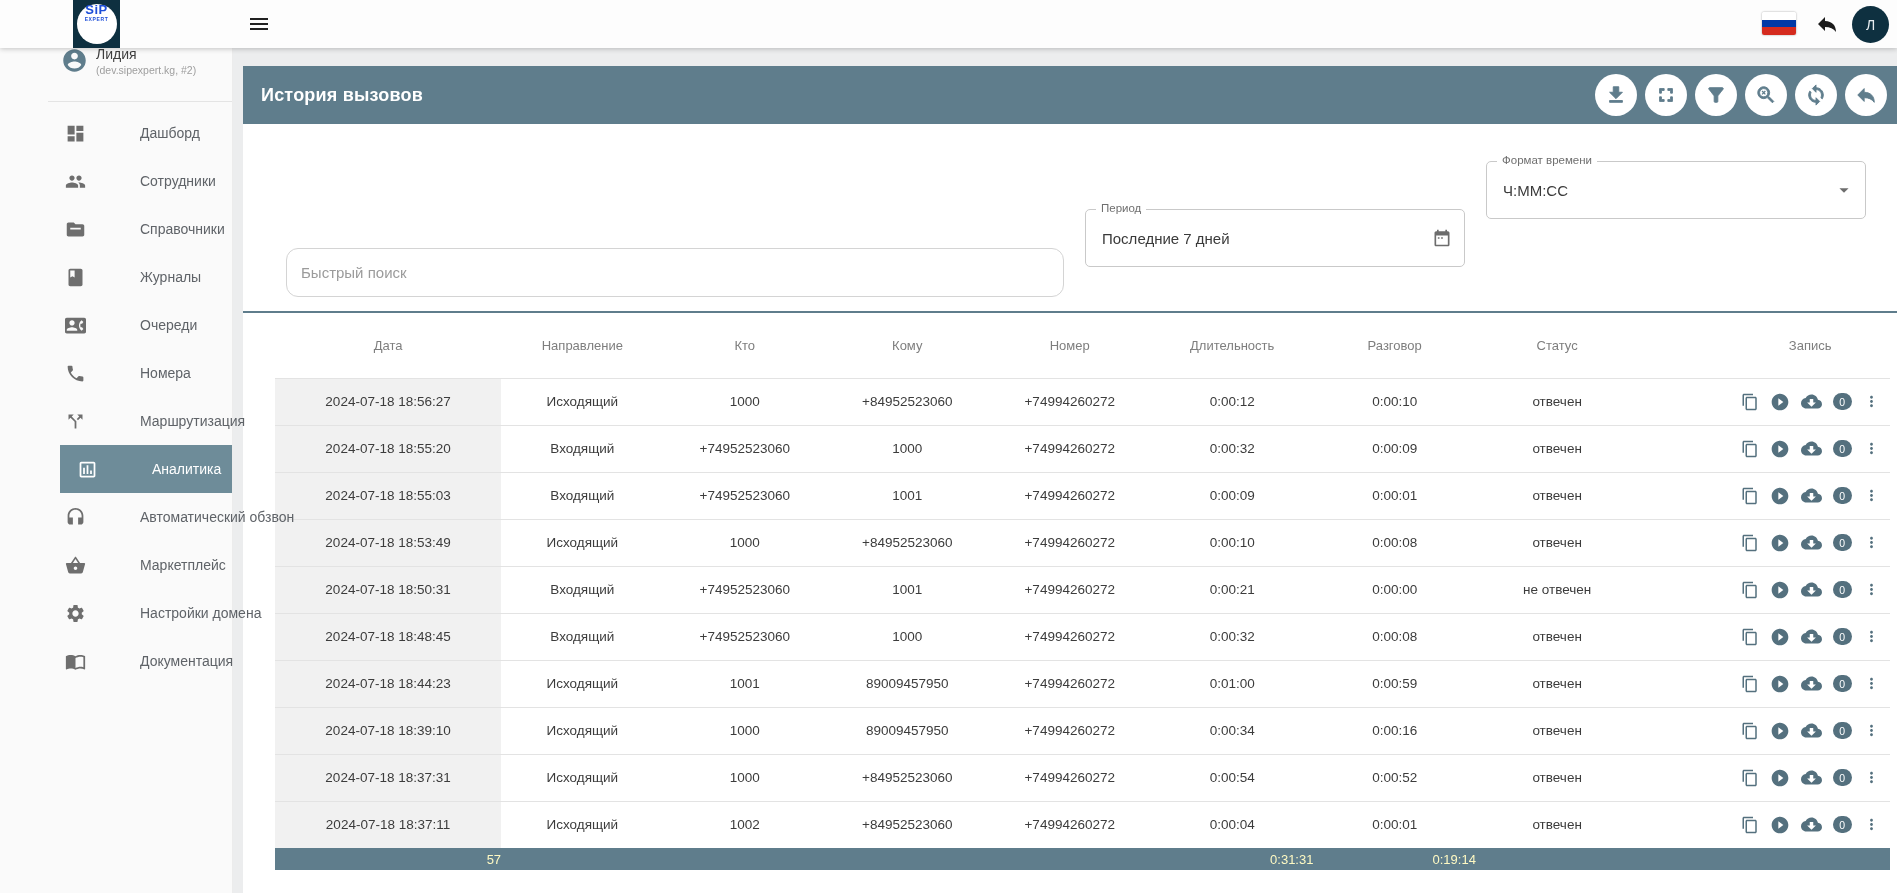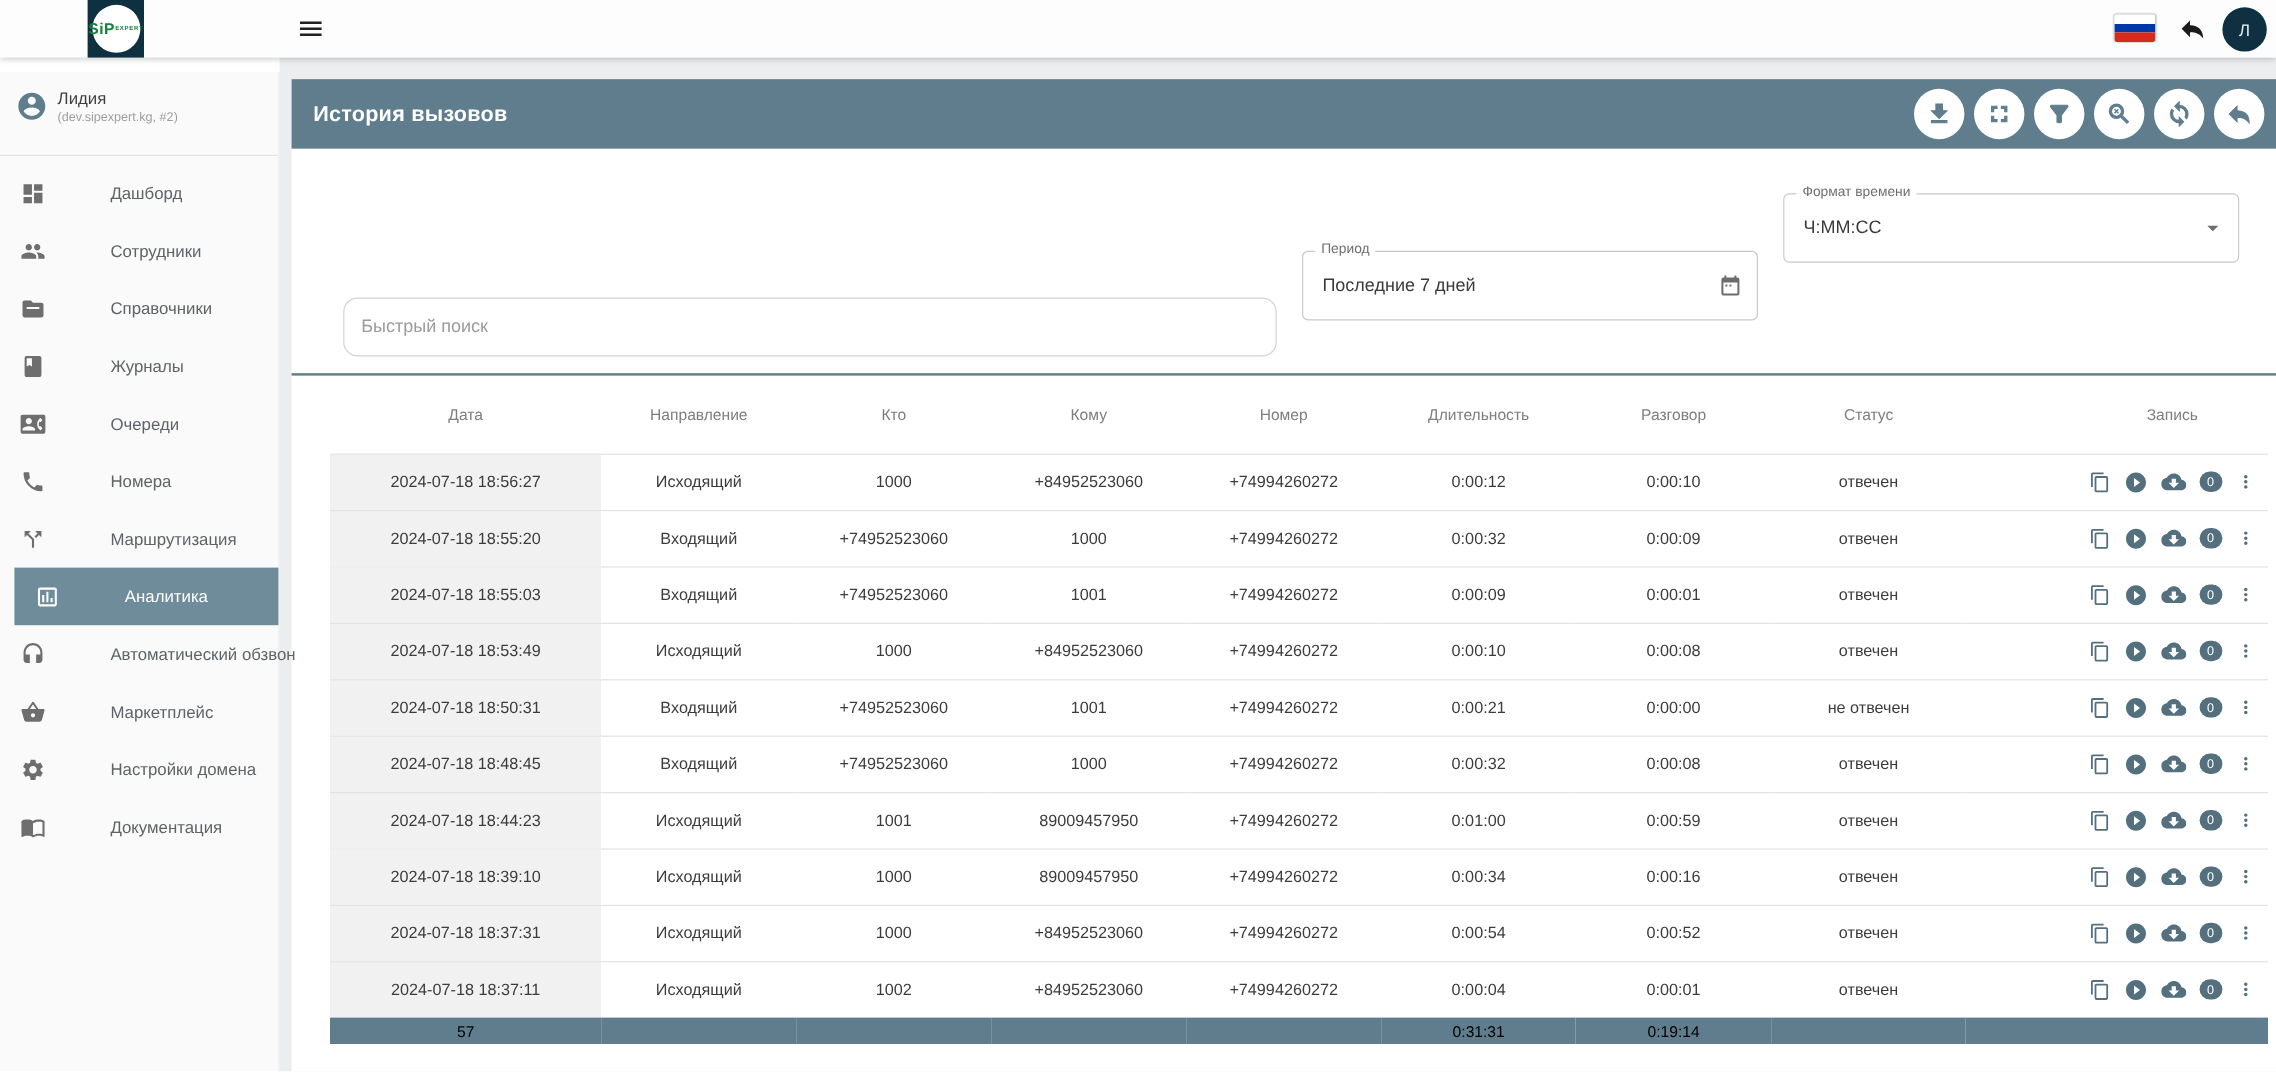--- a/index.html
+++ b/index.html
@@ -9,40 +9,40 @@
     font-family:"Liberation Sans", sans-serif; color:#3c3c3c;
   }
   svg { display:block; }
 
   
   .topbar { position:absolute; top:0; left:0; right:0; height:48px; background:#fdfdfd;
             box-shadow:0 1px 5px rgba(0,0,0,.22); z-index:30; }
   .logo-box { position:absolute; left:73px; top:0; width:47px; height:48px; background:#0e3040;
               display:flex; align-items:center; justify-content:center; }
   .logo-circle { width:40px; height:40px; background:#fff; border-radius:50%;
-                 display:flex; align-items:center; justify-content:center;
-                 color:#15803d; }
+                 display:flex; flex-direction:column; align-items:center; 
+                 color:#1d4ed8; }
   .logo-sip { font-size:13px; font-weight:bold; letter-spacing:.5px; line-height:12px; }
   .logo-expert { font-size:5px; font-weight:bold; letter-spacing:.6px; line-height:6px; }
   .hamburger { position:absolute; left:247px; top:12px; width:26px; height:24px; border:none;
                background:transparent; cursor:pointer; }
   .hamburger svg { width:24px; height:24px; fill:#212121; }
   .flag { position:absolute; right:101px; top:12px; width:34px; height:23px; border-radius:2px;
           overflow:hidden; box-shadow:0 0 2px rgba(0,0,0,.4); cursor:pointer; }
   .flag div { height:33.33%; }
   .topbar-back { position:absolute; right:56px; top:11px; width:26px; height:26px; border:none;
                  background:transparent; cursor:pointer; }
   .topbar-back svg { width:24px; height:24px; fill:#1b1b1b; }
   .avatar { position:absolute; right:8px; top:6px; width:37px; height:37px; border-radius:50%;
             background:#0e3040; color:#e8edf0; font-size:14px; display:flex; align-items:center;
             justify-content:center; cursor:pointer; }
 
   
-  .sidebar { position:absolute; top:60px; left:0; width:233px; bottom:0; background:#fafafa;
-             border-right:1px solid #ececec; z-index:20; }
+  .sidebar { position:absolute; top:32px; left:0; width:233px; bottom:0; background:#fafafa;
+             border-right:1px solid #ececec; z-index:20;padding-left:48px; }
   .user-block { height:70px; border-bottom:1px solid #e4e4e4; position:relative; }
   .user-block .uicon { position:absolute; left:13px; top:15px; width:27px; height:27px; fill:#5f7d8c; }
   .user-name { position:absolute; left:48px; top:14px; font-size:14px; color:#3f3f3f; }
   .user-domain { position:absolute; left:48px; top:32px; font-size:10.5px; color:#9e9e9e; }
   .nav { padding-top:7px; }
   .nav-item { height:48px; display:flex; align-items:center; padding-left:17px; cursor:pointer;
               color:#5f6368; font-size:14px; white-space:nowrap;gap:40px; }
   .nav-item .nicon { width:21px; height:21px; margin-right:14px; flex:0 0 21px; }
   .nav-item .nicon svg { width:21px; height:21px; fill:#6e6e6e; }
   .nav-item.selected { background:#6e8c99; color:#ffffff;margin-left:12px; }
@@ -92,21 +92,21 @@
   tbody td.c-date { background:#f1f1f1; }
   td.c-rec { padding:0; }
   .rec-group { display:flex; align-items:center; justify-content:center; gap:11px; padding-left:92px; }
   th.h-rec { padding-left:92px; }
   .rec-btn { border:none; background:transparent; cursor:pointer; display:flex; align-items:center;
              justify-content:center; padding:0; }
   .rec-btn svg { fill:#54707e; }
   .rec-badge { min-width:19px; height:17px; border-radius:9px; background:#54707e; color:#fff;
                font-size:10.5px; display:flex; align-items:center; justify-content:center;
                cursor:pointer; border:none; }
-  tfoot td { height:22px; background:#5f7d8c; color:#000000; font-size:13px; text-align:center;
+  tfoot td { height:22px; background:#5f7d8c; color:#fef9c3; font-size:13px; text-align:right;
              vertical-align:middle; border:none; }
 </style>
 </head>
 <body>
 
 <header class="topbar">
   <div class="logo-box">
     <div class="logo-circle">
       <span class="logo-sip">SiP</span>
       <span class="logo-expert">EXPERT</span>

